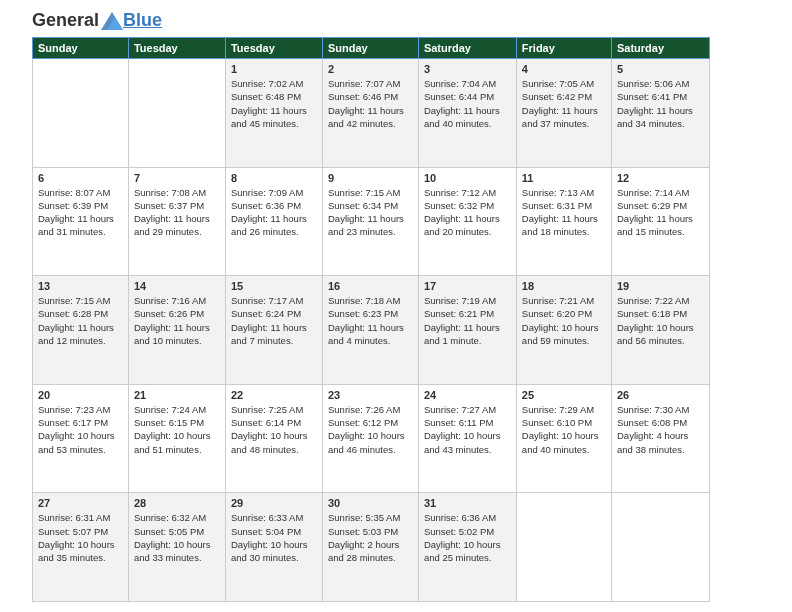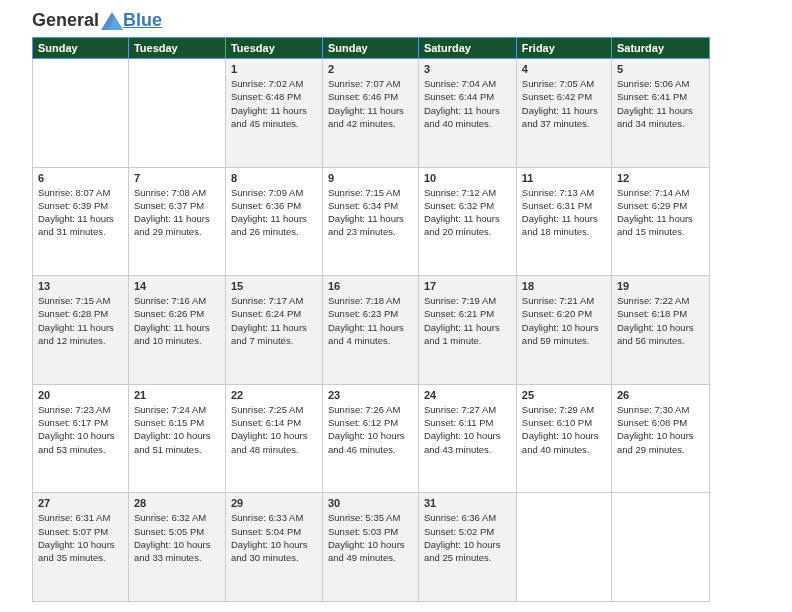--- a/index.html
+++ b/index.html
@@ -237,39 +237,39 @@
           <td>
             <span class="day-num">24</span>
             <div class="day-info"><span>Sunrise: 7:27 AM</span><br><span>Sunset: 6:11 PM</span><br><span>Daylight: 10 hours and 43 minutes.</span></div>
           </td>
           <td>
             <span class="day-num">25</span>
             <div class="day-info"><span>Sunrise: 7:29 AM</span><br><span>Sunset: 6:10 PM</span><br><span>Daylight: 10 hours and 40 minutes.</span></div>
           </td>
           <td>
             <span class="day-num">26</span>
-            <div class="day-info"><span>Sunrise: 7:30 AM</span><br><span>Sunset: 6:08 PM</span><br><span>Daylight: 10 hours and 29 minutes.</span></div>
+            <div class="day-info"><span>Sunrise: 7:30 AM</span><br><span>Sunset: 6:08 PM</span><br><span>Daylight: 4 hours and 38 minutes.</span></div>
           </td>
         </tr>
         <tr>
           <td>
             <span class="day-num">27</span>
             <div class="day-info"><span>Sunrise: 6:31 AM</span><br><span>Sunset: 5:07 PM</span><br><span>Daylight: 10 hours and 35 minutes.</span></div>
           </td>
           <td>
             <span class="day-num">28</span>
             <div class="day-info"><span>Sunrise: 6:32 AM</span><br><span>Sunset: 5:05 PM</span><br><span>Daylight: 10 hours and 33 minutes.</span></div>
           </td>
           <td>
             <span class="day-num">29</span>
             <div class="day-info"><span>Sunrise: 6:33 AM</span><br><span>Sunset: 5:04 PM</span><br><span>Daylight: 10 hours and 30 minutes.</span></div>
           </td>
           <td>
             <span class="day-num">30</span>
-            <div class="day-info"><span>Sunrise: 5:35 AM</span><br><span>Sunset: 5:03 PM</span><br><span>Daylight: 10 hours and 49 minutes.</span></div>
+            <div class="day-info"><span>Sunrise: 5:35 AM</span><br><span>Sunset: 5:03 PM</span><br><span>Daylight: 2 hours and 28 minutes.</span></div>
           </td>
           <td>
             <span class="day-num">31</span>
             <div class="day-info"><span>Sunrise: 6:36 AM</span><br><span>Sunset: 5:02 PM</span><br><span>Daylight: 10 hours and 25 minutes.</span></div>
           </td>
           <td class="empty-cell">&nbsp;</td>
           <td class="empty-cell">&nbsp;</td>
         </tr>
       </tbody>
   </table>

